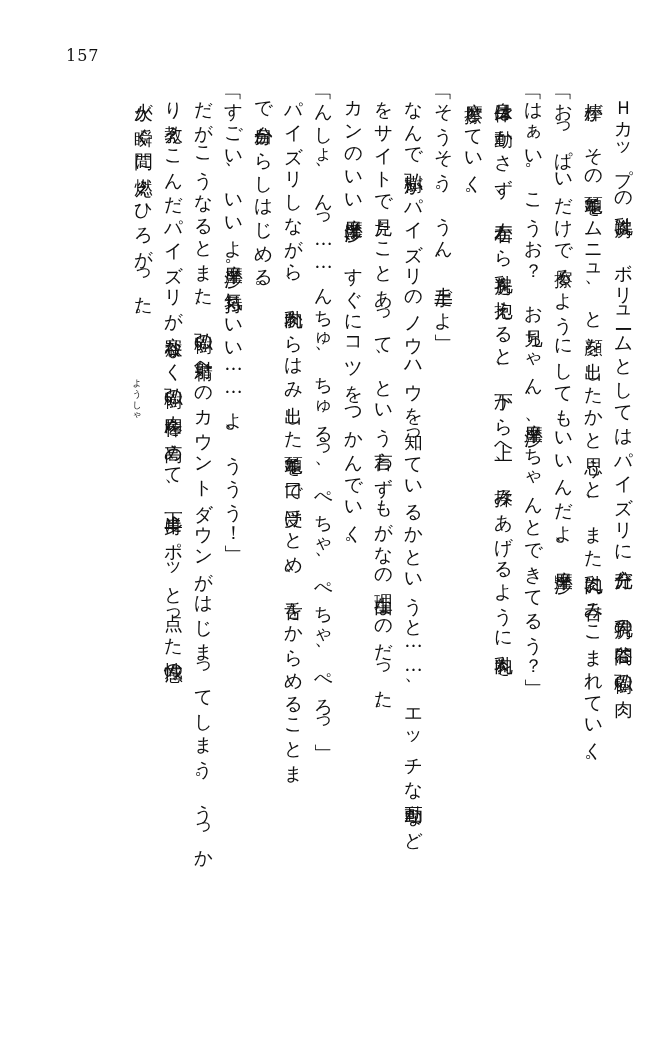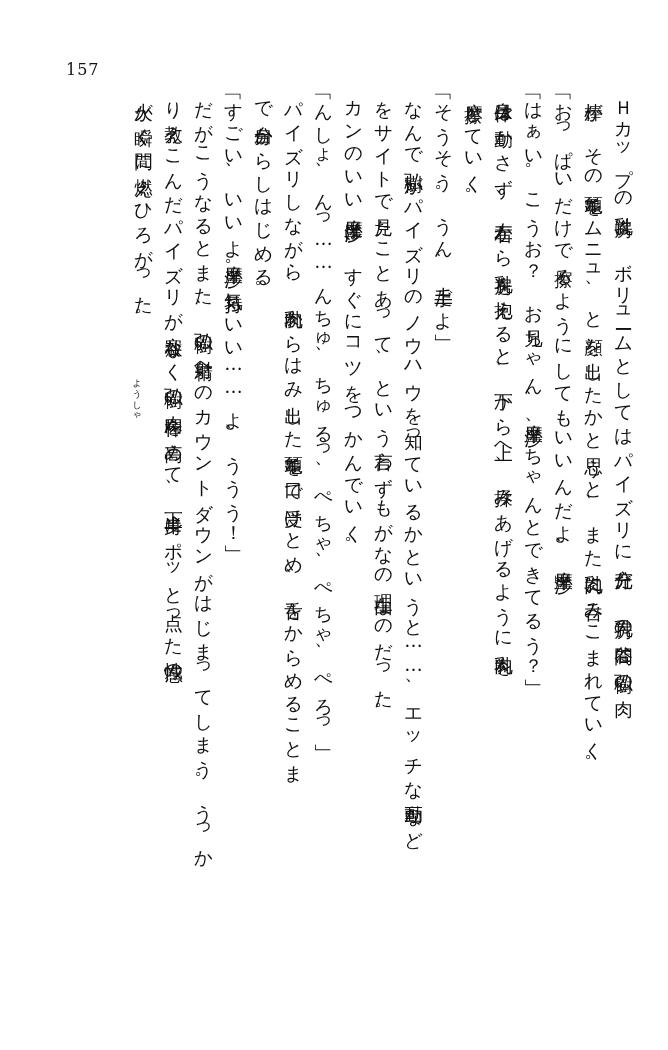--- a/index.html
+++ b/index.html
@@ -16,21 +16,21 @@
   }
   .page {
     position: relative;
     width: 668px;
     height: 1050px;
     background: #ffffff;
     box-sizing: border-box;
   }
   .page-number {
     position: absolute;
-    top: 60px;
+    top: 46px;
     left: 66px;
     font-family: "DejaVu Serif", "Liberation Serif", serif;
     font-size: 16px;
     letter-spacing: 1px;
     color: #111;
   }
   .text-block {
     position: absolute;
     top: 88px;
     left: 30px;

